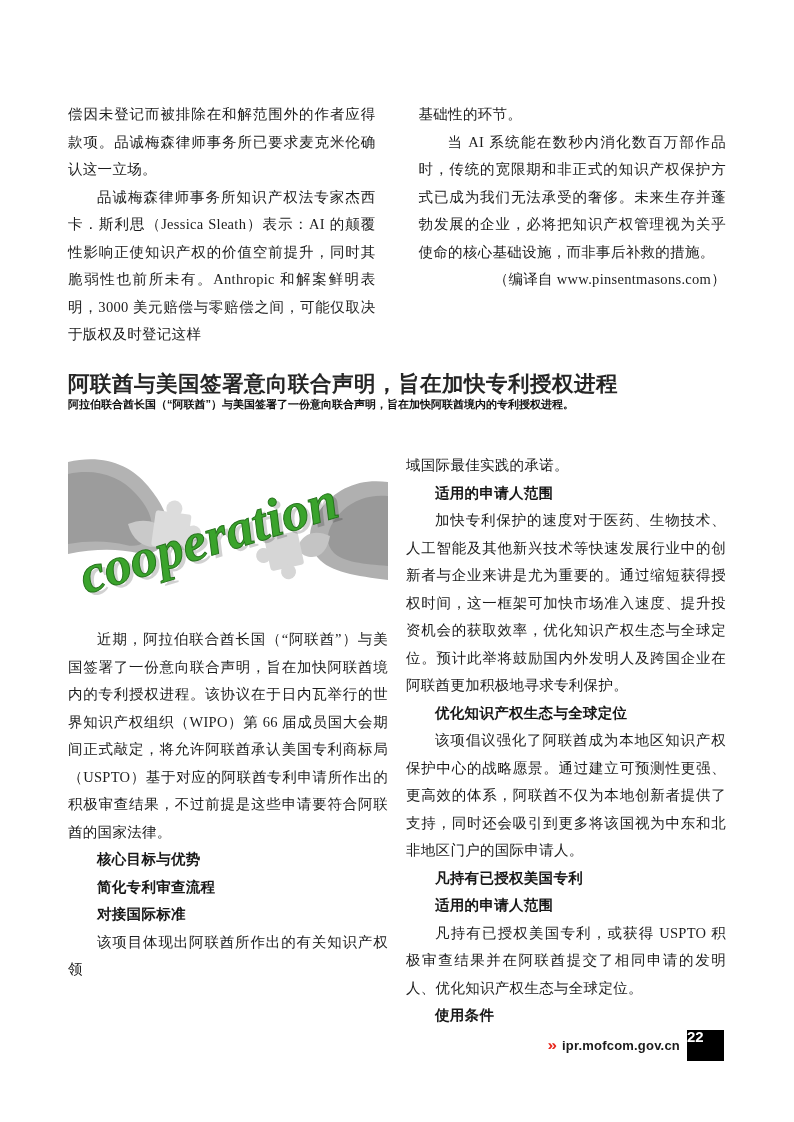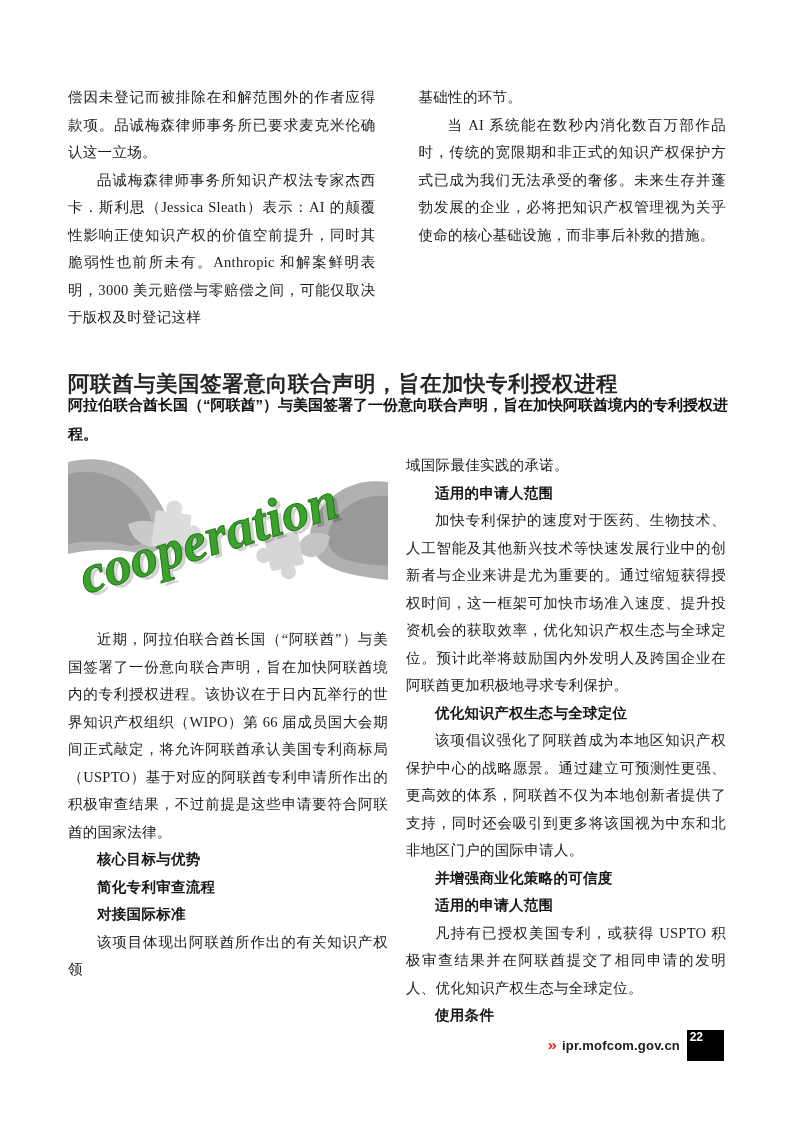--- a/index.html
+++ b/index.html
@@ -26,33 +26,33 @@
   .col p { text-indent:2em; margin:0; }
   .col p.noindent { text-indent:0; }
   .col p.attribution { text-indent:0; text-align:right; }
   .subhead {
     font-family:"Liberation Sans","DejaVu Sans",sans-serif;
     font-weight:bold;
     text-indent:2em;
     line-height:27.5px;
     color:#171717;
   }
-  #article1-cols { top:84px;gap:43px; }
+  #article1-cols { top:101px;gap:43px; }
   #article-title {
     position:absolute; left:68px; top:369px; width:658px;
     font-family:"Liberation Sans","DejaVu Sans",sans-serif;
     font-size:21.5px; font-weight:600;
     color:#262626;
     letter-spacing:0.5px;
     white-space:nowrap;
   }
   #article-abstract {
     position:absolute; left:68px; top:390px; width:660px;
     font-family:"Liberation Sans","DejaVu Sans",sans-serif;
-    font-size:15px; font-weight:700;
+    font-size:11px; font-weight:700;
     line-height:29px;
     color:#111111;
     text-align:justify;
   }
   #article2-cols { top:452px; }
   .imgwrap {
     width:320px; height:162px;
     margin-bottom:12px;
     background:#ffffff;
     overflow:hidden;
@@ -71,37 +71,38 @@
   }
   #page-footer .site {
     font-size:13px; font-weight:600; color:#1a1a1a;
     letter-spacing:0.2px;
   }
   #page-footer .pagenum {
     display:inline-block;
     width:37px; height:31px;
     background:#000000;
     color:#ffffff;
-    font-size:12px; font-weight:bold;
+    font-size:15px; font-weight:bold;
     line-height:14px;
     text-align:right;
     padding-right:21px;
   }
 </style>
 </head>
 <body>
 
 <section class="cols" id="article1-cols">
   <div class="col">
     <p class="noindent">偿因未登记而被排除在和解范围外的作者应得款项。品诚梅森律师事务所已要求麦克米伦确认这一立场。</p>
     <p>品诚梅森律师事务所知识产权法专家杰西卡．斯利思（Jessica Sleath）表示：AI 的颠覆性影响正使知识产权的价值空前提升，同时其脆弱性也前所未有。Anthropic 和解案鲜明表明，3000 美元赔偿与零赔偿之间，可能仅取决于版权及时登记这样</p>
   </div>
   <div class="col">
     <p class="noindent">基础性的环节。</p>
     <p>当 AI 系统能在数秒内消化数百万部作品时，传统的宽限期和非正式的知识产权保护方式已成为我们无法承受的奢侈。未来生存并蓬勃发展的企业，必将把知识产权管理视为关乎使命的核心基础设施，而非事后补救的措施。</p>
+    <p class="attribution">（编译自 www.pinsentmasons.com）</p>
   </div>
 </section>
 
 <h1 id="article-title">阿联酋与美国签署意向联合声明，旨在加快专利授权进程</h1>
 <div id="article-abstract">阿拉伯联合酋长国（“阿联酋”）与美国签署了一份意向联合声明，旨在加快阿联酋境内的专利授权进程。</div>
 
 <section class="cols" id="article2-cols">
   <div class="col">
     <div class="imgwrap">
       <svg width="320" height="162" viewBox="0 0 320 162" xmlns="http://www.w3.org/2000/svg">
@@ -142,21 +143,21 @@
     <p class="subhead">简化专利审查流程</p>
     <p class="subhead">对接国际标准</p>
     <p>该项目体现出阿联酋所作出的有关知识产权领</p>
   </div>
   <div class="col">
     <p class="noindent">域国际最佳实践的承诺。</p>
     <p class="subhead">适用的申请人范围</p>
     <p>加快专利保护的速度对于医药、生物技术、人工智能及其他新兴技术等快速发展行业中的创新者与企业来讲是尤为重要的。通过缩短获得授权时间，这一框架可加快市场准入速度、提升投资机会的获取效率，优化知识产权生态与全球定位。预计此举将鼓励国内外发明人及跨国企业在阿联酋更加积极地寻求专利保护。</p>
     <p class="subhead">优化知识产权生态与全球定位</p>
     <p>该项倡议强化了阿联酋成为本地区知识产权保护中心的战略愿景。通过建立可预测性更强、更高效的体系，阿联酋不仅为本地创新者提供了支持，同时还会吸引到更多将该国视为中东和北非地区门户的国际申请人。</p>
-    <p class="subhead">并增强商业化策略的可信度</p>
+    <p class="subhead">凡持有已授权美国专利</p>
     <p class="subhead">适用的申请人范围</p>
     <p>凡持有已授权美国专利，或获得 USPTO 积极审查结果并在阿联酋提交了相同申请的发明人、优化知识产权生态与全球定位。</p>
     <p class="subhead">使用条件</p>
   </div>
 </section>
 
 <footer id="page-footer">
   <span class="chev">»</span>
   <span class="site">ipr.mofcom.gov.cn</span>
   <span class="pagenum">22</span>

